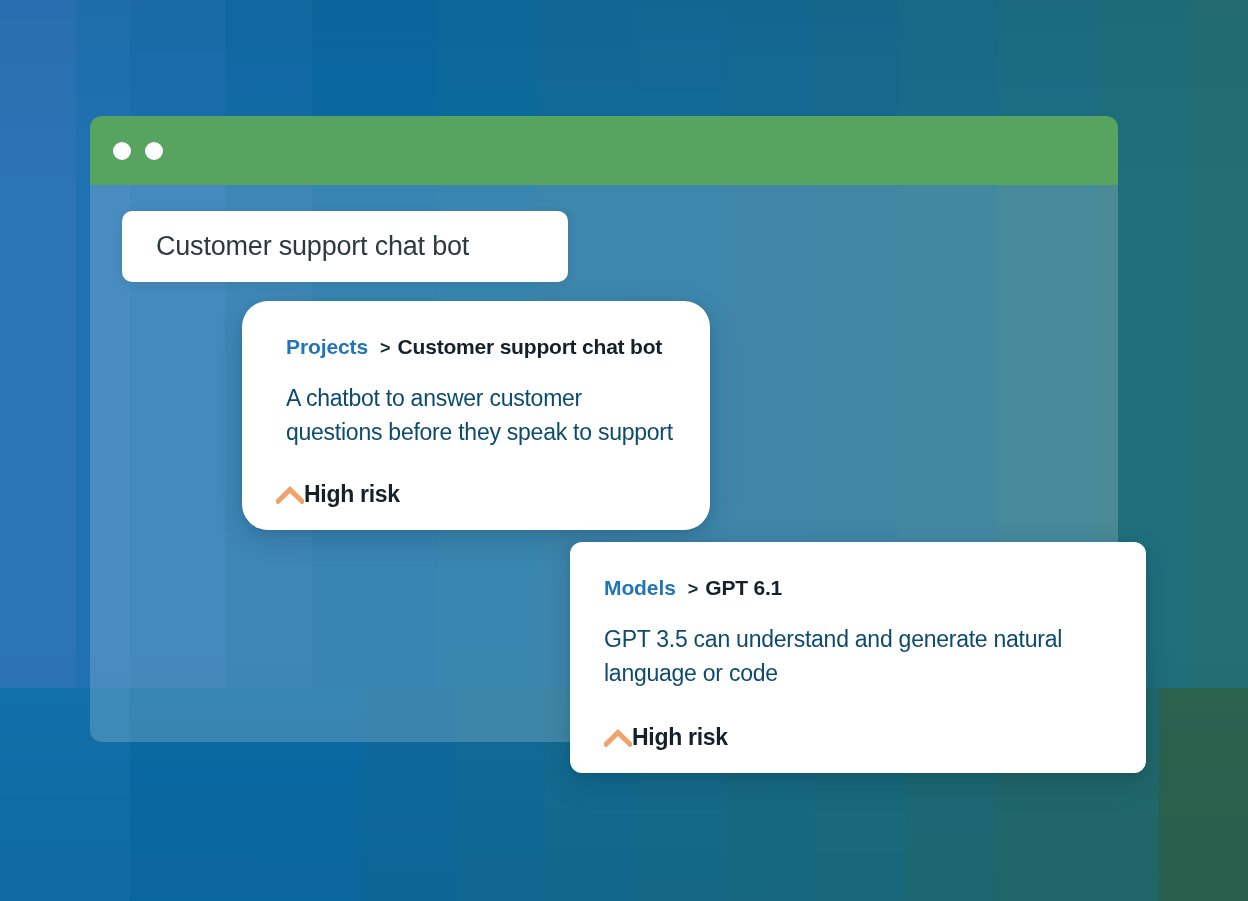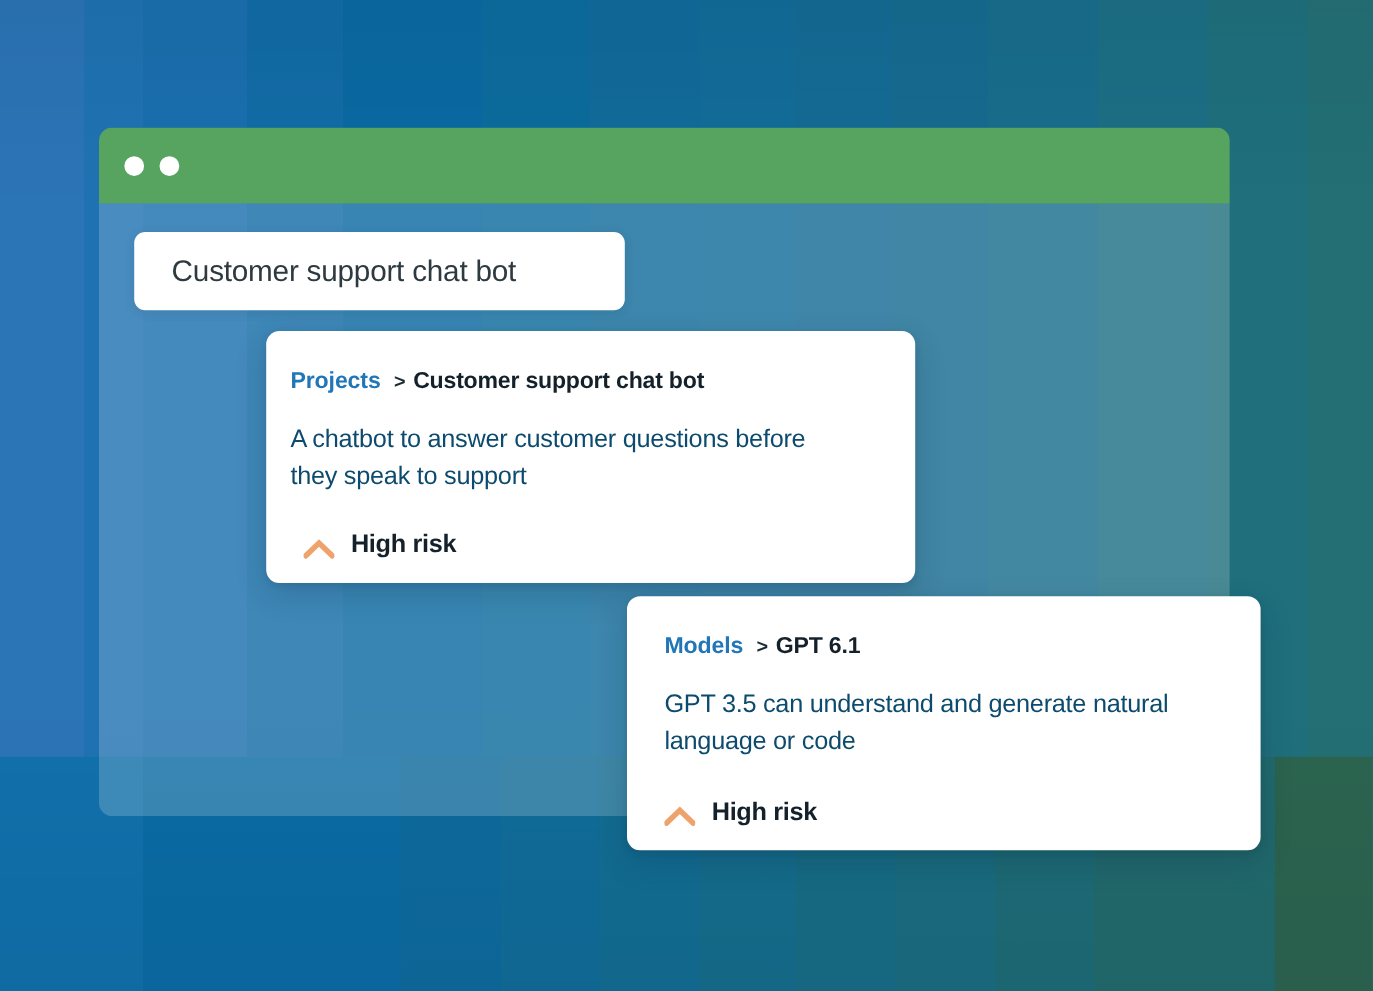--- a/index.html
+++ b/index.html
@@ -150,23 +150,24 @@
   .card {
     position: absolute;
     background: #ffffff;
     border-radius: 12px;
     box-shadow: 0 10px 28px rgba(10,35,55,0.18), 0 2px 6px rgba(10,35,55,0.10);
     box-sizing: border-box;
   }
   #card-project {
     left: 242px;
     top: 301px;
-    width: 590px;
+    width: 468px;
     height: 229px;
-    padding: 34px 32px 0 22px;
+    padding: 34px 32px 0 44px;
+    border-radius: 26px;
   }
   #card-model {
     left: 570px;
     top: 542px;
     width: 576px;
     height: 231px;
     padding: 34px 32px 0 34px;
   }
 
   .breadcrumb {
@@ -203,22 +204,21 @@
 
   .card-meta {
     position: absolute;
     left: 34px;
     bottom: 22px;
     display: flex;
     align-items: center;
   }
   .risk-group {
     display: flex;
-    align-items: flex-end;
-    gap: 15px;
+    align-items: center;
   }
   .chevron-up {
     width: 28px;
     height: 18px;
     display: block;
   }
   .risk-label {
     font-size: 23px;
     font-weight: bold;
     color: #14202a;

